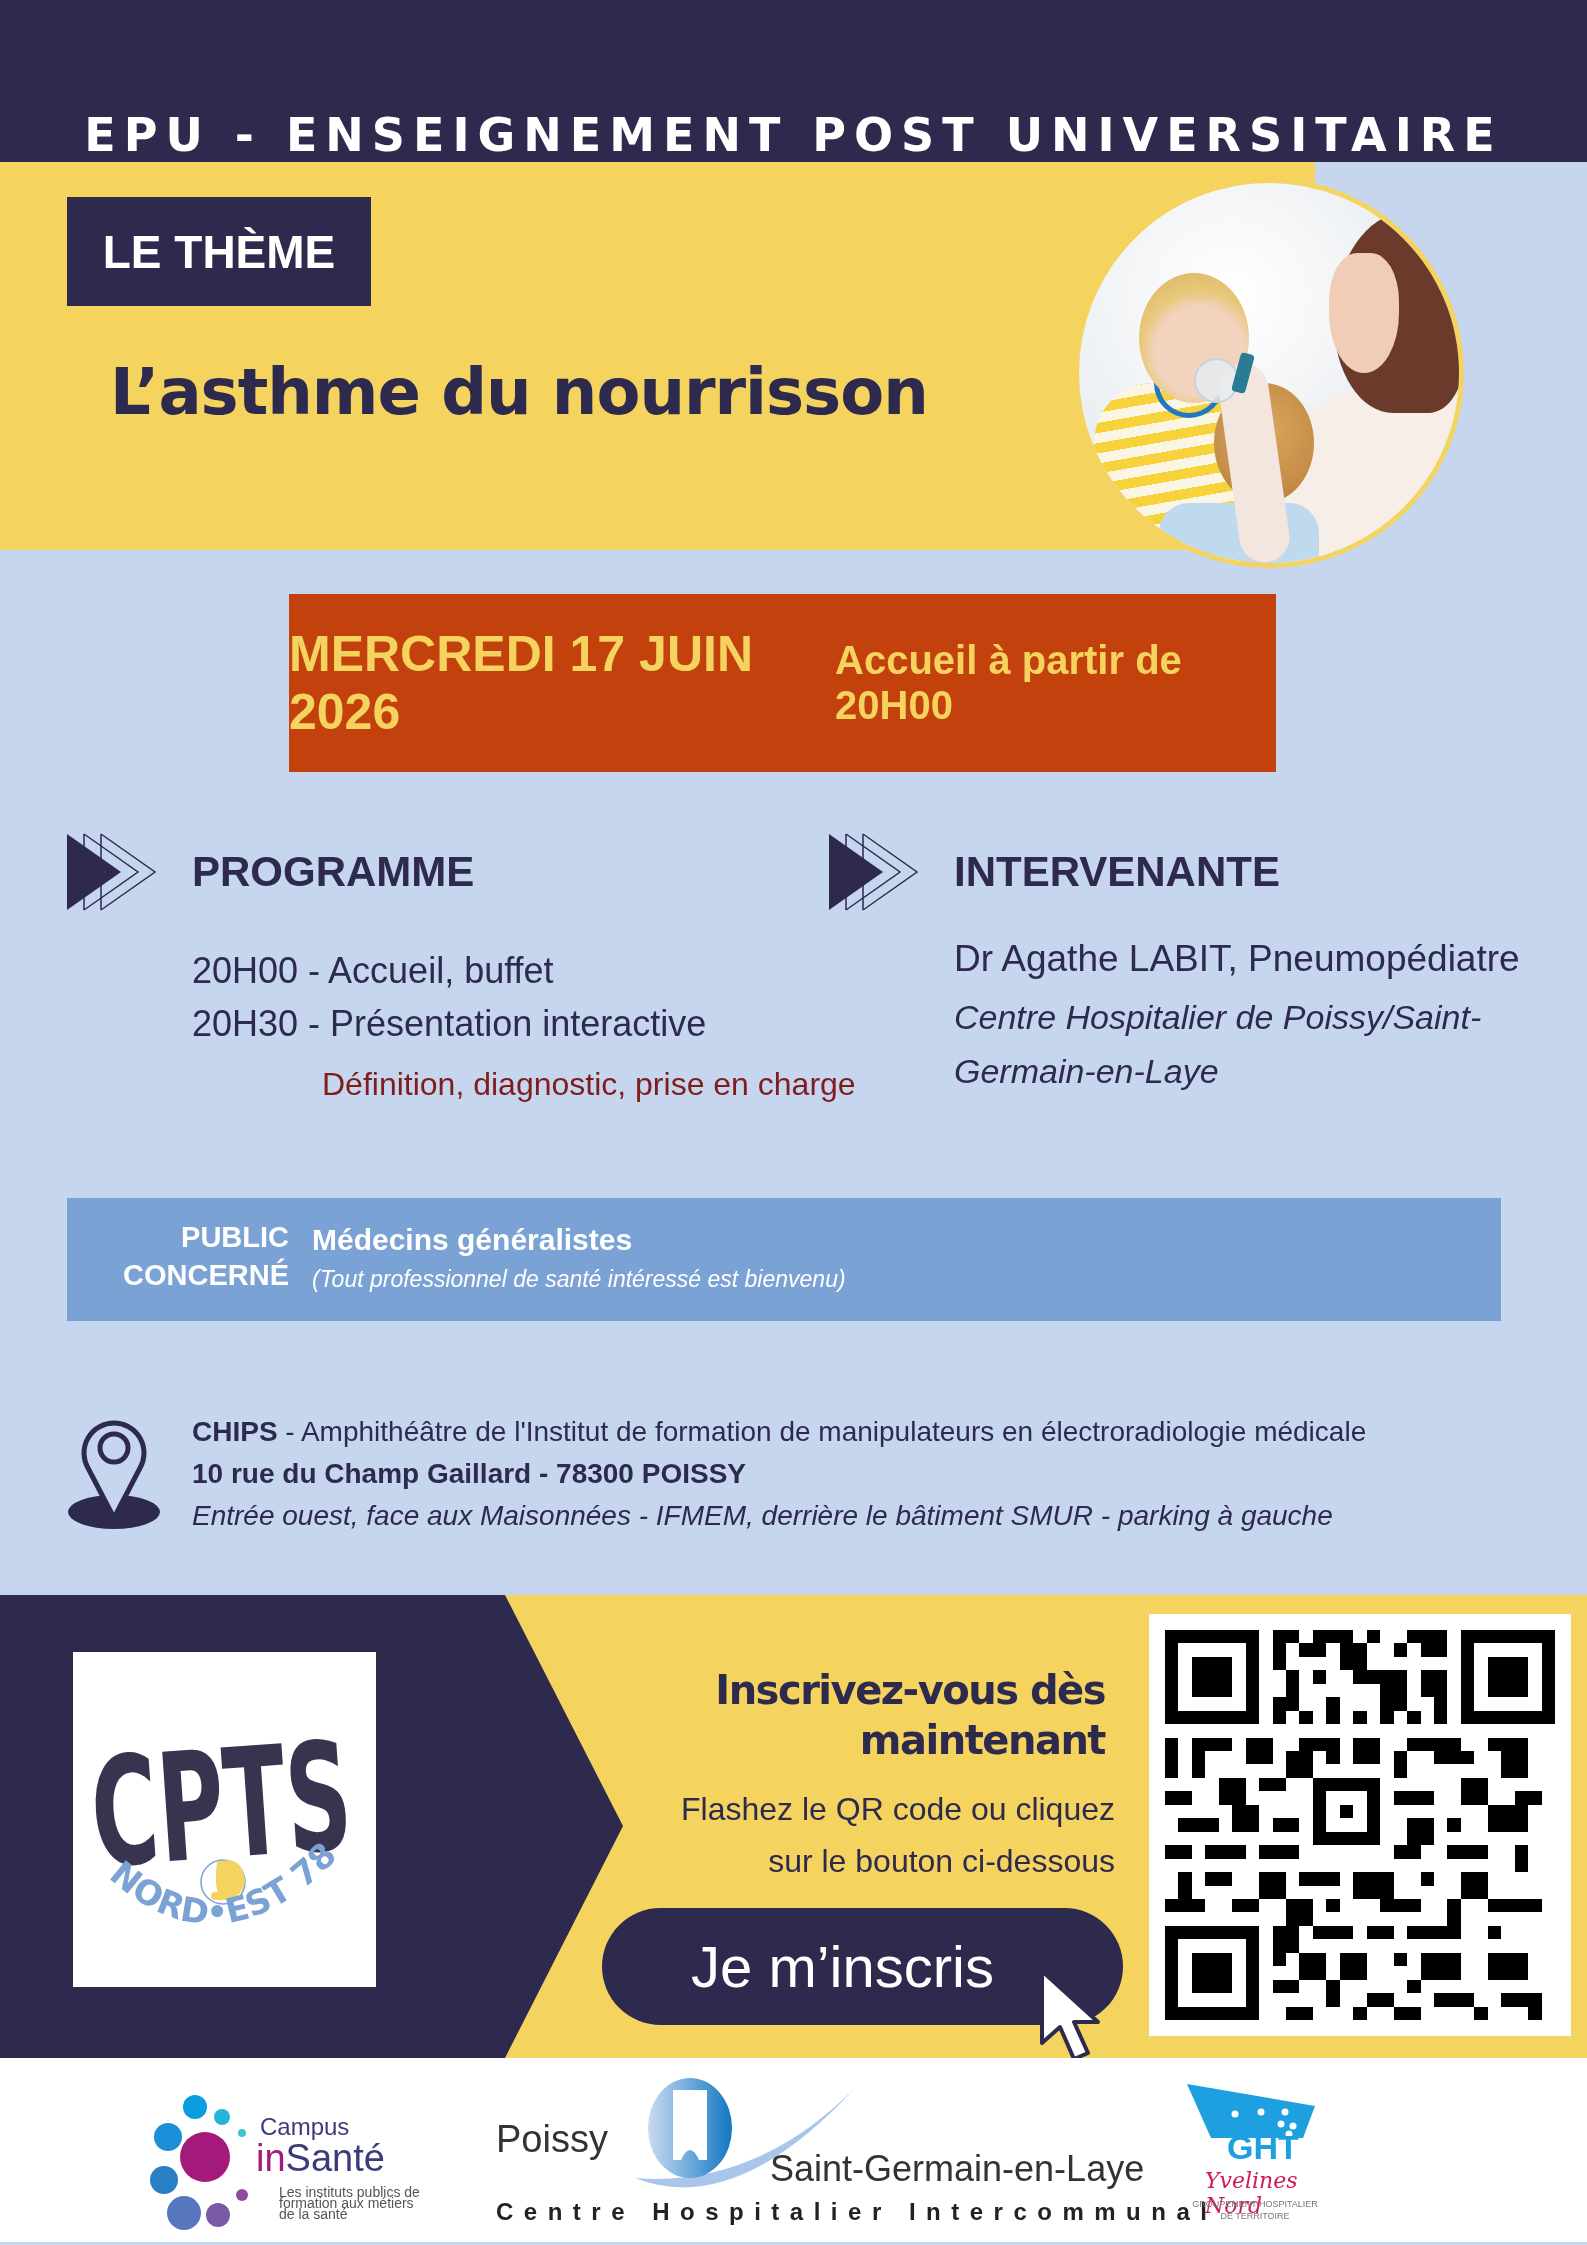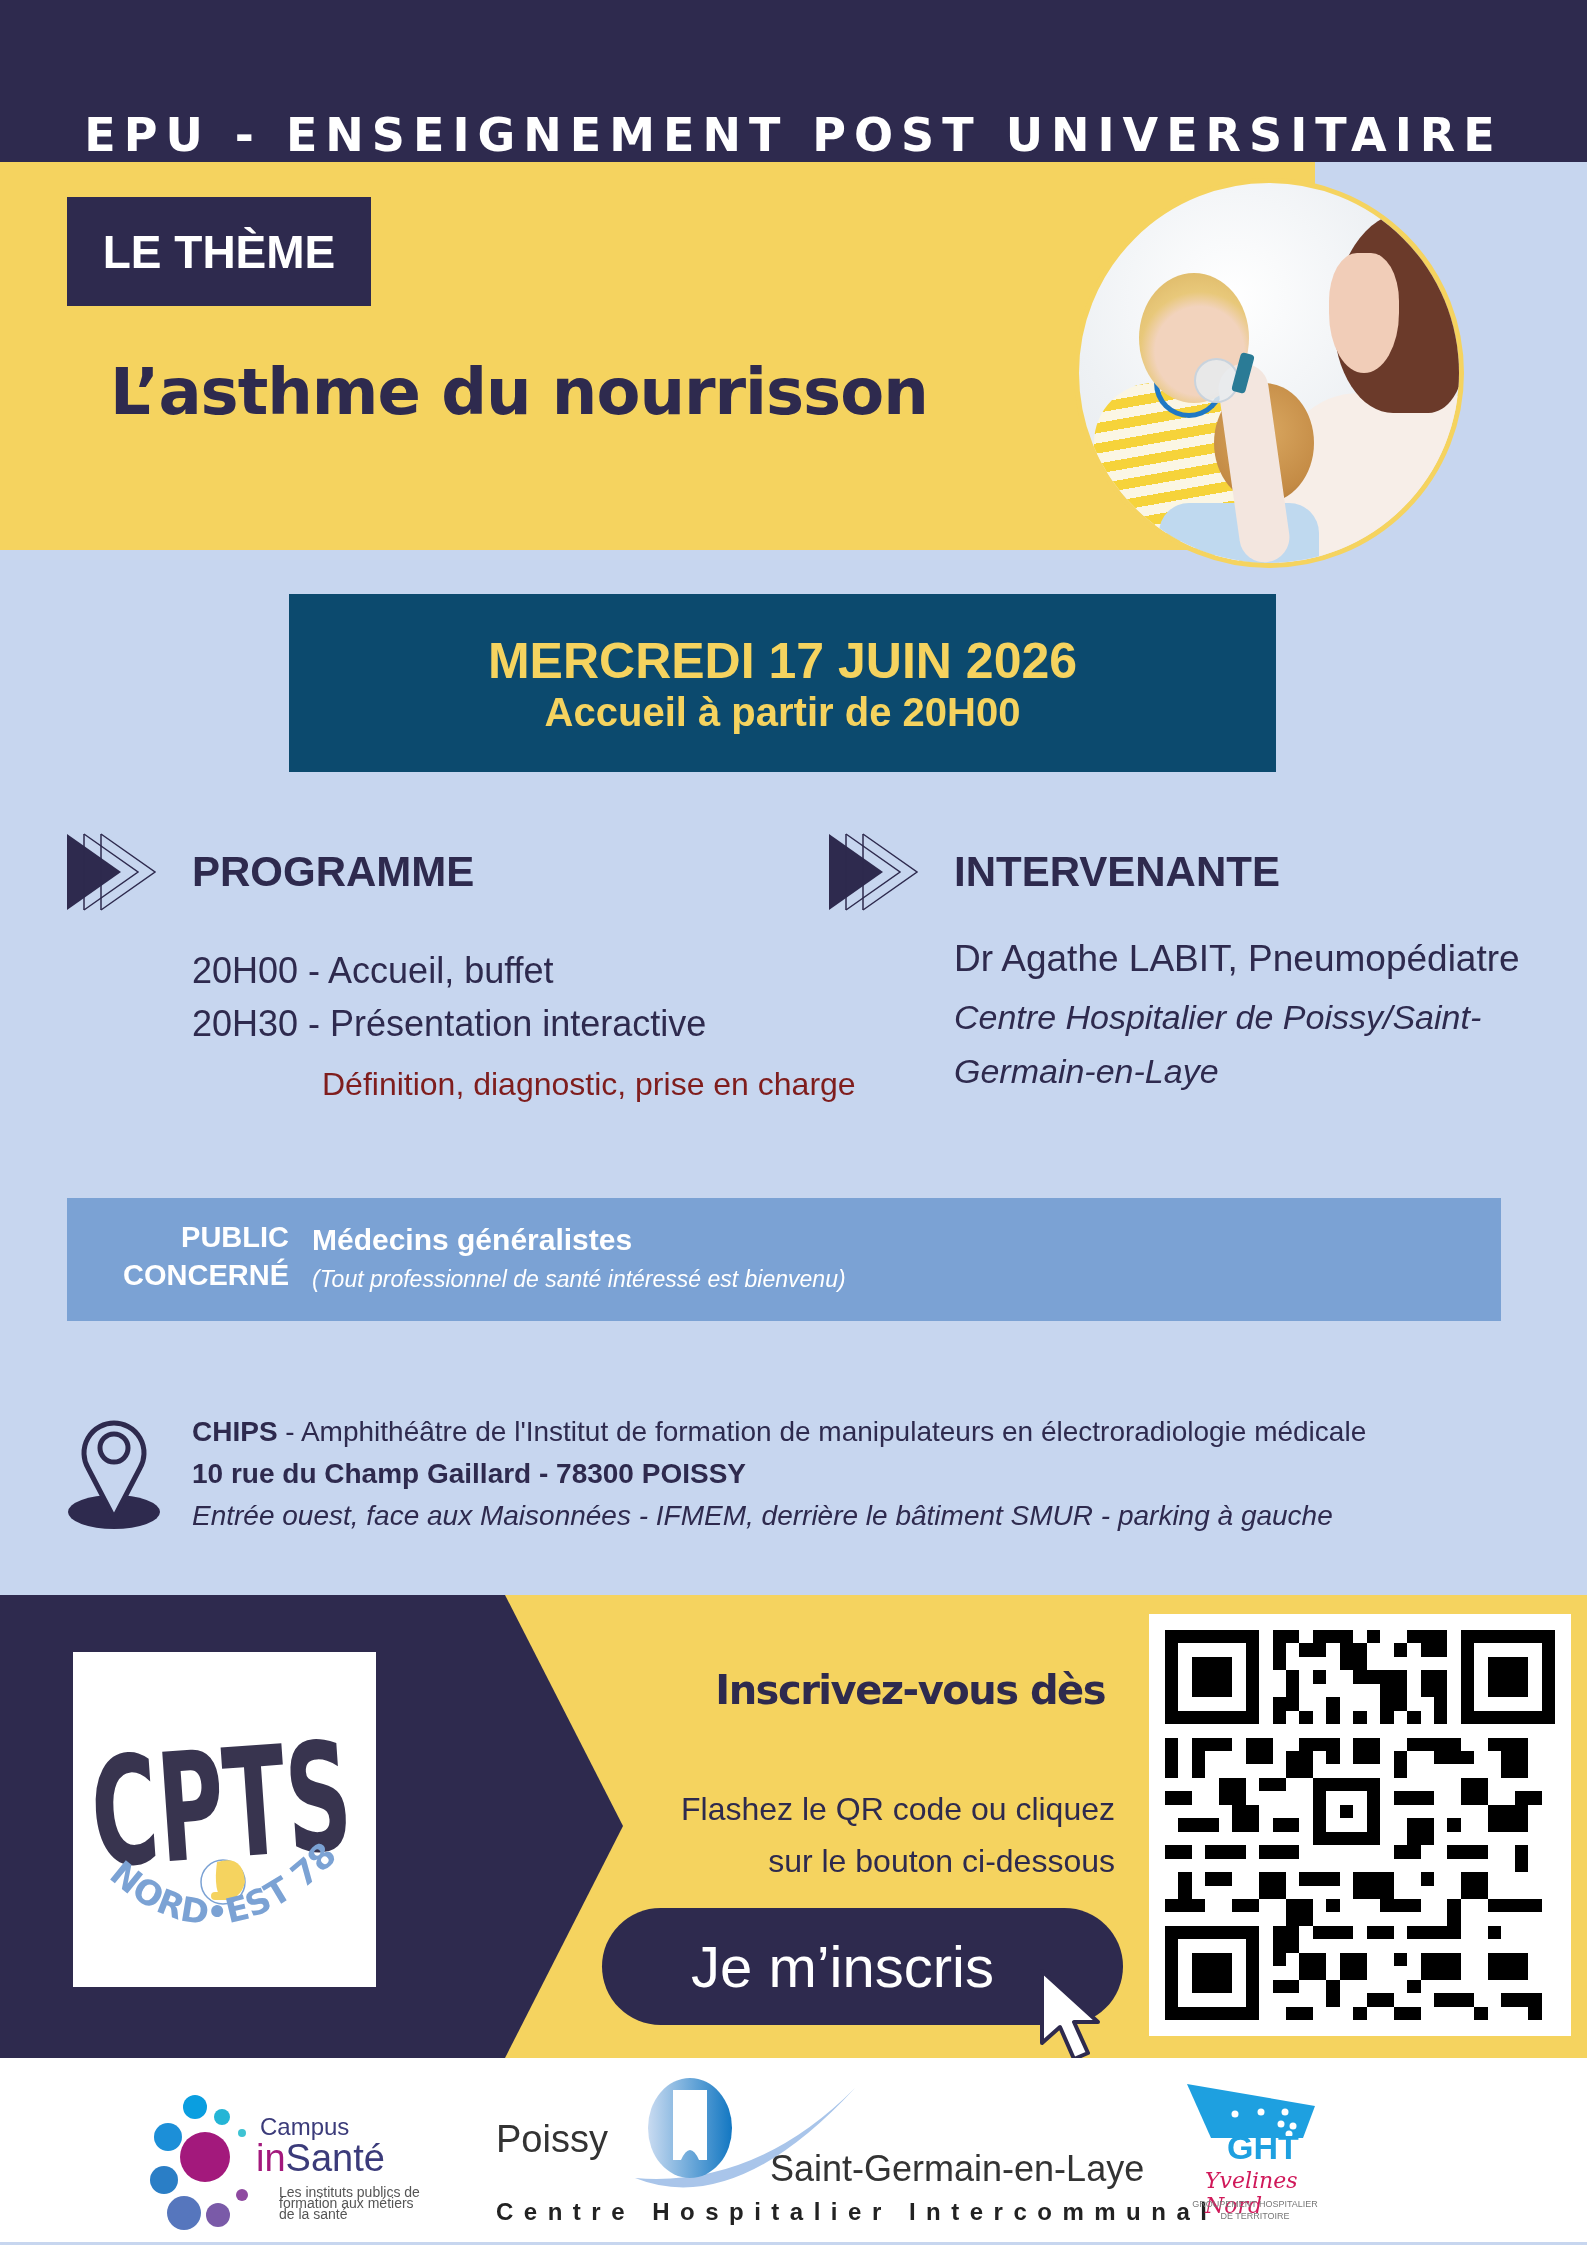--- a/index.html
+++ b/index.html
@@ -25,21 +25,21 @@
     .ph-bear { left: 135px; top: 200px; width: 100px; height: 120px; border-radius: 50%; background: radial-gradient(circle at 50% 40%, #d9a760 0%, #c48b45 70%, #a8733a 100%); }
     .ph-mask { left: 115px; top: 175px; width: 45px; height: 45px; border-radius: 50%; background: rgba(230,235,240,0.85); border: 2px solid #c9d3dd; }
     .ph-inhaler { left: 157px; top: 170px; width: 14px; height: 40px; background: #2a7b96; border-radius: 4px; transform: rotate(15deg); }
     .ph-mom-hair { left: 255px; top: 30px; width: 130px; height: 200px; border-radius: 60% 40% 30% 50%; background: #6b3a2a; }
     .ph-mom-face { left: 250px; top: 70px; width: 70px; height: 120px; border-radius: 40% 40% 50% 50%; background: #f1cdb8; }
     .ph-mom-body { left: 200px; top: 210px; width: 220px; height: 220px; border-radius: 80px 60px 0 0; background: #f7eee8; }
     .ph-mom-arm { left: 150px; top: 180px; width: 50px; height: 200px; border-radius: 25px; background: #f3e6df; transform: rotate(-8deg); }
     .ph-blanket { left: 80px; top: 320px; width: 160px; height: 80px; background: #bfd9ef; border-radius: 30px 30px 0 0; }
 
     
-    #date-box { left: 289px; top: 594px; width: 987px; height: 178px; background: #0c4a6e; display: flex; flex-direction: column; align-items: center; justify-content: center; gap: 0; }
+    #date-box { left: 289px; top: 594px; width: 987px; height: 178px; background: #c2410c; display: flex; flex-direction: row; align-items: center; justify-content: center; gap: 0; }
     #date-line { color: #f5d35f; font-weight: bold; font-size: 50px; font-family: "Liberation Sans", sans-serif; }
     #date-sub { color: #f5d35f; font-size: 40px; font-family: "Liberation Sans", sans-serif; font-weight: bold; }
 
     
     .chevron { width: 100px; height: 80px; }
     .sec-title { font-weight: bold; font-size: 42px; color: #2e2a4e; font-family: "Liberation Sans", sans-serif; }
     #prog-icon { left: 66px; top: 832px; }
     #prog-title { left: 192px; top: 848px; }
     #int-icon { left: 828px; top: 832px; }
     #int-title { left: 954px; top: 848px; }
@@ -182,20 +182,21 @@
       </g>
       <path id="cpts-arc" d="M 35 225 Q 150 330 270 200" fill="none"></path>
       <text font-family="DejaVu Sans, sans-serif" font-weight="bold" font-size="34" fill="#7ba2d4">
         <textPath href="#cpts-arc">NORD•EST 78</textPath>
       </text>
     </svg>
   </div>
 
   <div id="cta-heading" class="abs">
     <div>Inscrivez-vous dès</div>
+    <div>maintenant</div>
   </div>
   <div id="cta-text" class="abs">
     <div>Flashez le QR code ou cliquez</div>
     <div>sur le bouton ci-dessous</div>
   </div>
 
   <div id="signup-btn" class="abs">Je m’inscris</div>
   <svg id="cursor-icon" class="abs" viewBox="0 0 70 100">
     <path d="M4 4 L4 76 L22 60 L36 92 L50 86 L36 55 L60 55 Z" fill="#fff" stroke="#2e2a4e" stroke-width="4" stroke-linejoin="round"></path>
   </svg>

